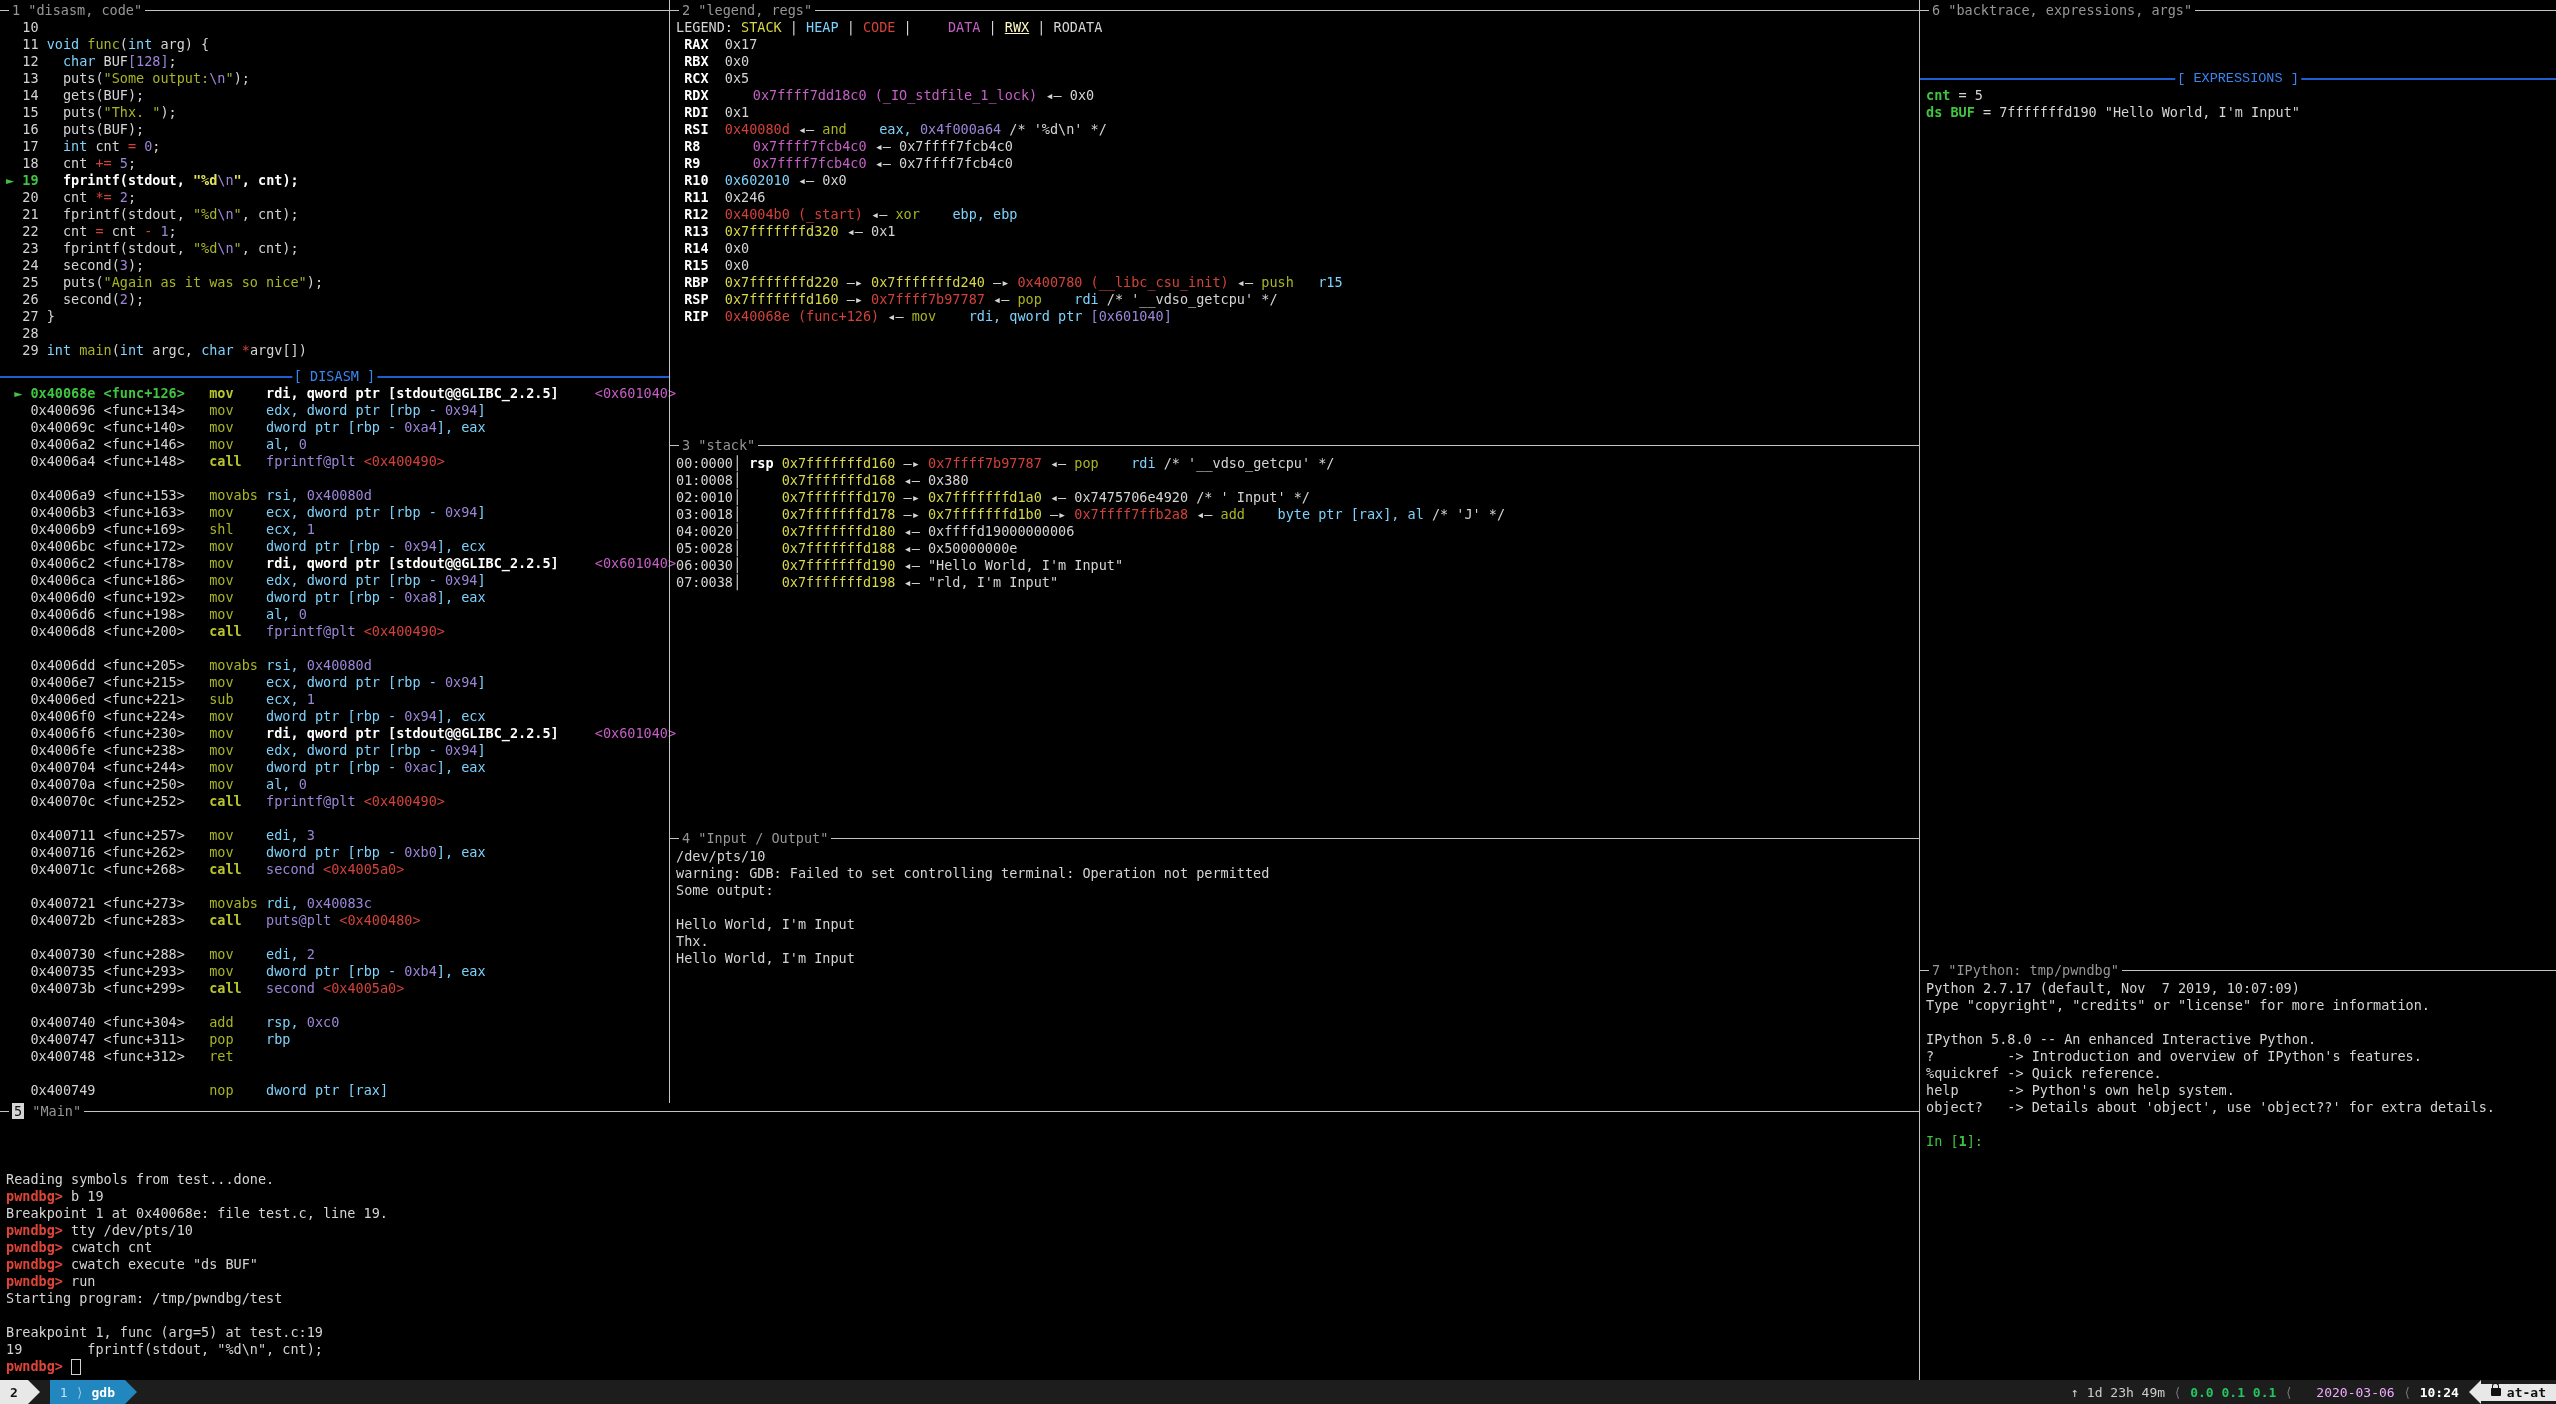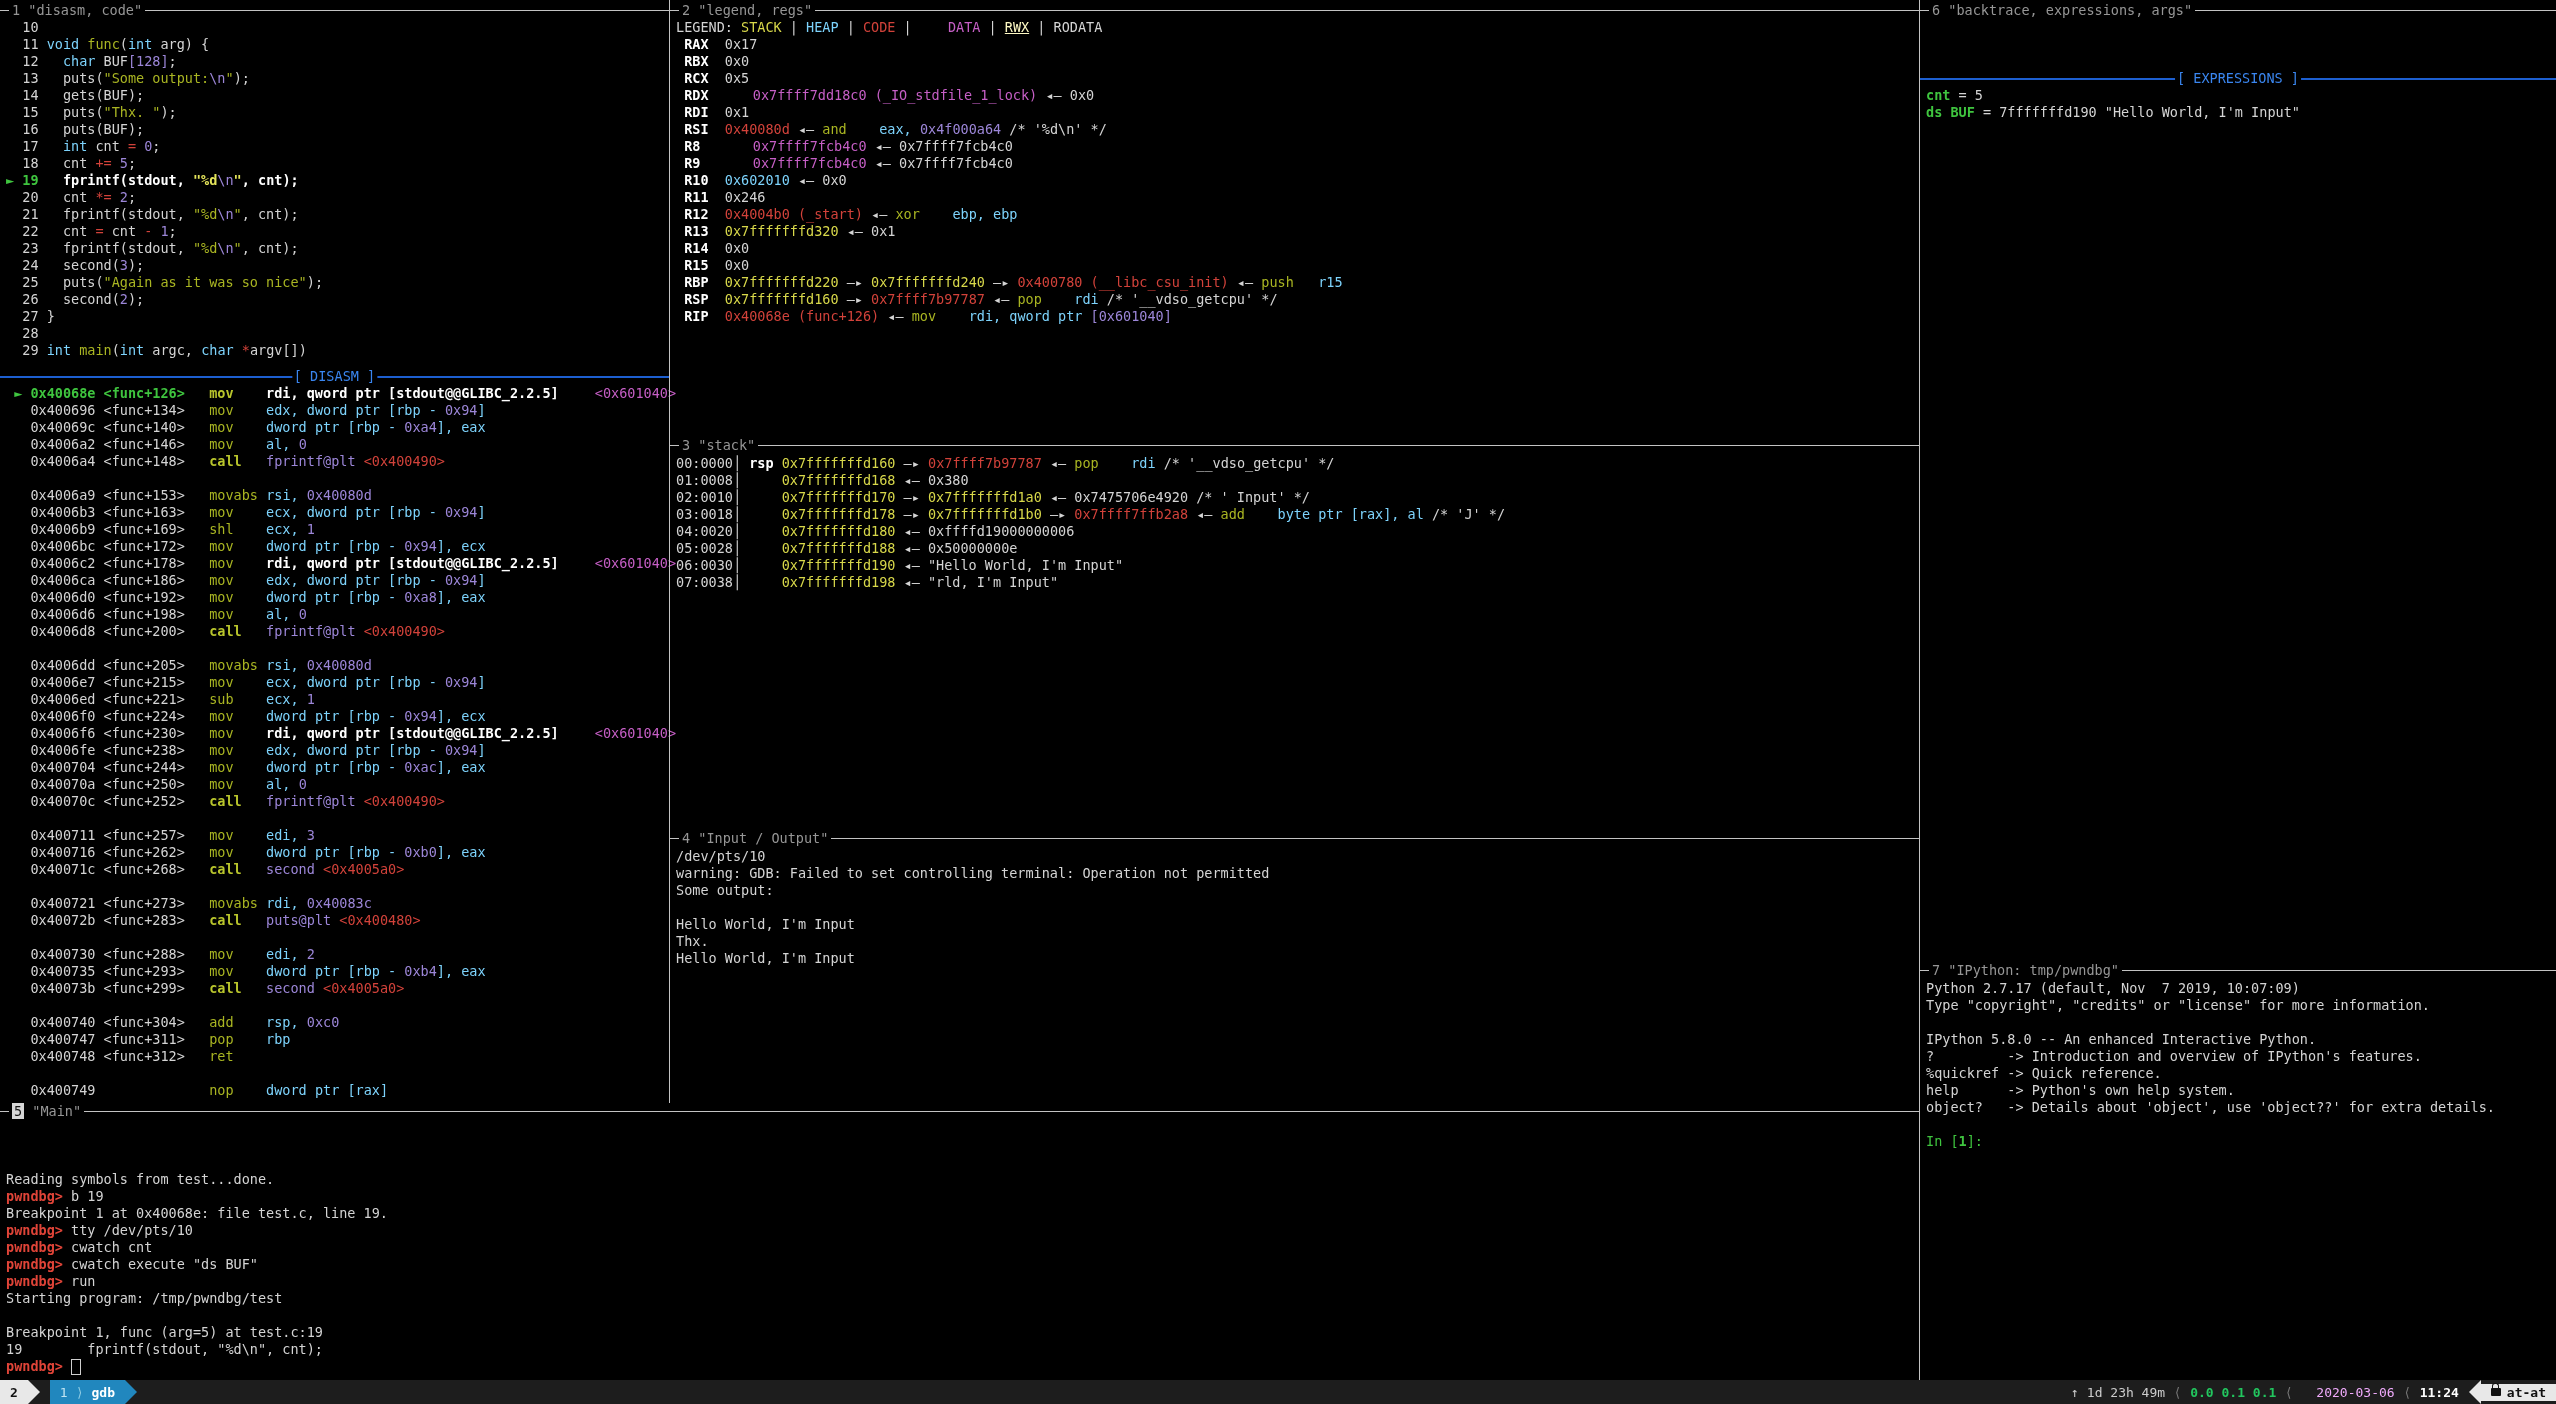--- a/index.html
+++ b/index.html
@@ -103,21 +103,21 @@
     </div>
     <div class="block" style="left:6px;top:17px;"><div class="tl">&nbsp;</div><div class="tl">&nbsp;</div><div class="tl">&nbsp;</div><div class="tl"><span class="c-w">Reading symbols from test...done.</span></div><div class="tl"><span class="c-rb">pwndbg&gt; </span><span class="c-w">b 19</span></div><div class="tl"><span class="c-w">Breakpoint 1 at 0x40068e: file test.c, line 19.</span></div><div class="tl"><span class="c-rb">pwndbg&gt; </span><span class="c-w">tty /dev/pts/10</span></div><div class="tl"><span class="c-rb">pwndbg&gt; </span><span class="c-w">cwatch cnt</span></div><div class="tl"><span class="c-rb">pwndbg&gt; </span><span class="c-w">cwatch execute "ds BUF"</span></div><div class="tl"><span class="c-rb">pwndbg&gt; </span><span class="c-w">run</span></div><div class="tl"><span class="c-w">Starting program: /tmp/pwndbg/test</span></div><div class="tl">&nbsp;</div><div class="tl"><span class="c-w">Breakpoint 1, func (arg=5) at test.c:19</span></div><div class="tl"><span class="c-w">19        fprintf(stdout, "%d\n", cnt);</span></div><div class="tl"><span class="c-rb">pwndbg&gt; </span><span class="c-cur"> </span></div></div>
   </div>
 
   <div class="vborder" style="left:1919px;top:0;height:1380px;"></div>
 
   <div class="pane" style="left:1920px;top:0;width:636px;height:962px;">
     <div class="ptitle" style="top:2px;">
       <span class="plabel"><span class="pnum">6</span><span> </span><span>"backtrace, expressions, args"</span></span>
     </div>
-    <div class="bluerule" style="top:70px;">
+    <div class="bluerule" style="top:70px;font-family:Liberation Mono, monospace;">
       <span class="bluelabel">[ EXPRESSIONS ]</span>
     </div>
     <div class="block" style="left:6px;top:87px;"><div class="tl"><span class="c-g">cnt</span><span class="c-w"> = 5</span></div><div class="tl"><span class="c-g">ds BUF</span><span class="c-w"> = 7fffffffd190 "Hello World, I'm Input"</span></div></div>
   </div>
 
   <div class="pane" style="left:1920px;top:962px;width:636px;height:418px;">
     <div class="ptitle" style="top:0;">
       <span class="plabel"><span class="pnum">7</span><span> </span><span>"IPython: tmp/pwndbg"</span></span>
     </div>
     <div class="block" style="left:6px;top:18px;"><div class="tl"><span class="c-w">Python 2.7.17 (default, Nov  7 2019, 10:07:09)</span></div><div class="tl"><span class="c-w">Type "copyright", "credits" or "license" for more information.</span></div><div class="tl">&nbsp;</div><div class="tl"><span class="c-w">IPython 5.8.0 -- An enhanced Interactive Python.</span></div><div class="tl"><span class="c-w">?         -&gt; Introduction and overview of IPython's features.</span></div><div class="tl"><span class="c-w">%quickref -&gt; Quick reference.</span></div><div class="tl"><span class="c-w">help      -&gt; Python's own help system.</span></div><div class="tl"><span class="c-w">object?   -&gt; Details about 'object', use 'object??' for extra details.</span></div><div class="tl">&nbsp;</div><div class="tl"><span class="c-gn">In [</span><span class="c-g">1</span><span class="c-gn">]:</span></div></div>
@@ -136,21 +136,21 @@
     </div>
     <div class="sb-right">
       <span>↑</span>
       <span style="width:8px;display:inline-block;"></span>
       <span>1d 23h 49m</span>
       <span class="sb-sep">⟨</span>
       <span class="sb-load">0.0 0.1 0.1</span>
       <span class="sb-sep">⟨</span>
       <span class="sb-date">2020-03-06</span>
       <span class="sb-sep">⟨</span>
-      <span class="sb-time">11:24</span>
+      <span class="sb-time">10:24</span>
       <span style="width:10px;display:inline-block;"></span>
       <div class="tri-left-host"></div>
       <div class="seg seg-host">
         <span class="lock"></span>
         <span>at-at</span>
       </div>
     </div>
   </div>
 
 </div>

